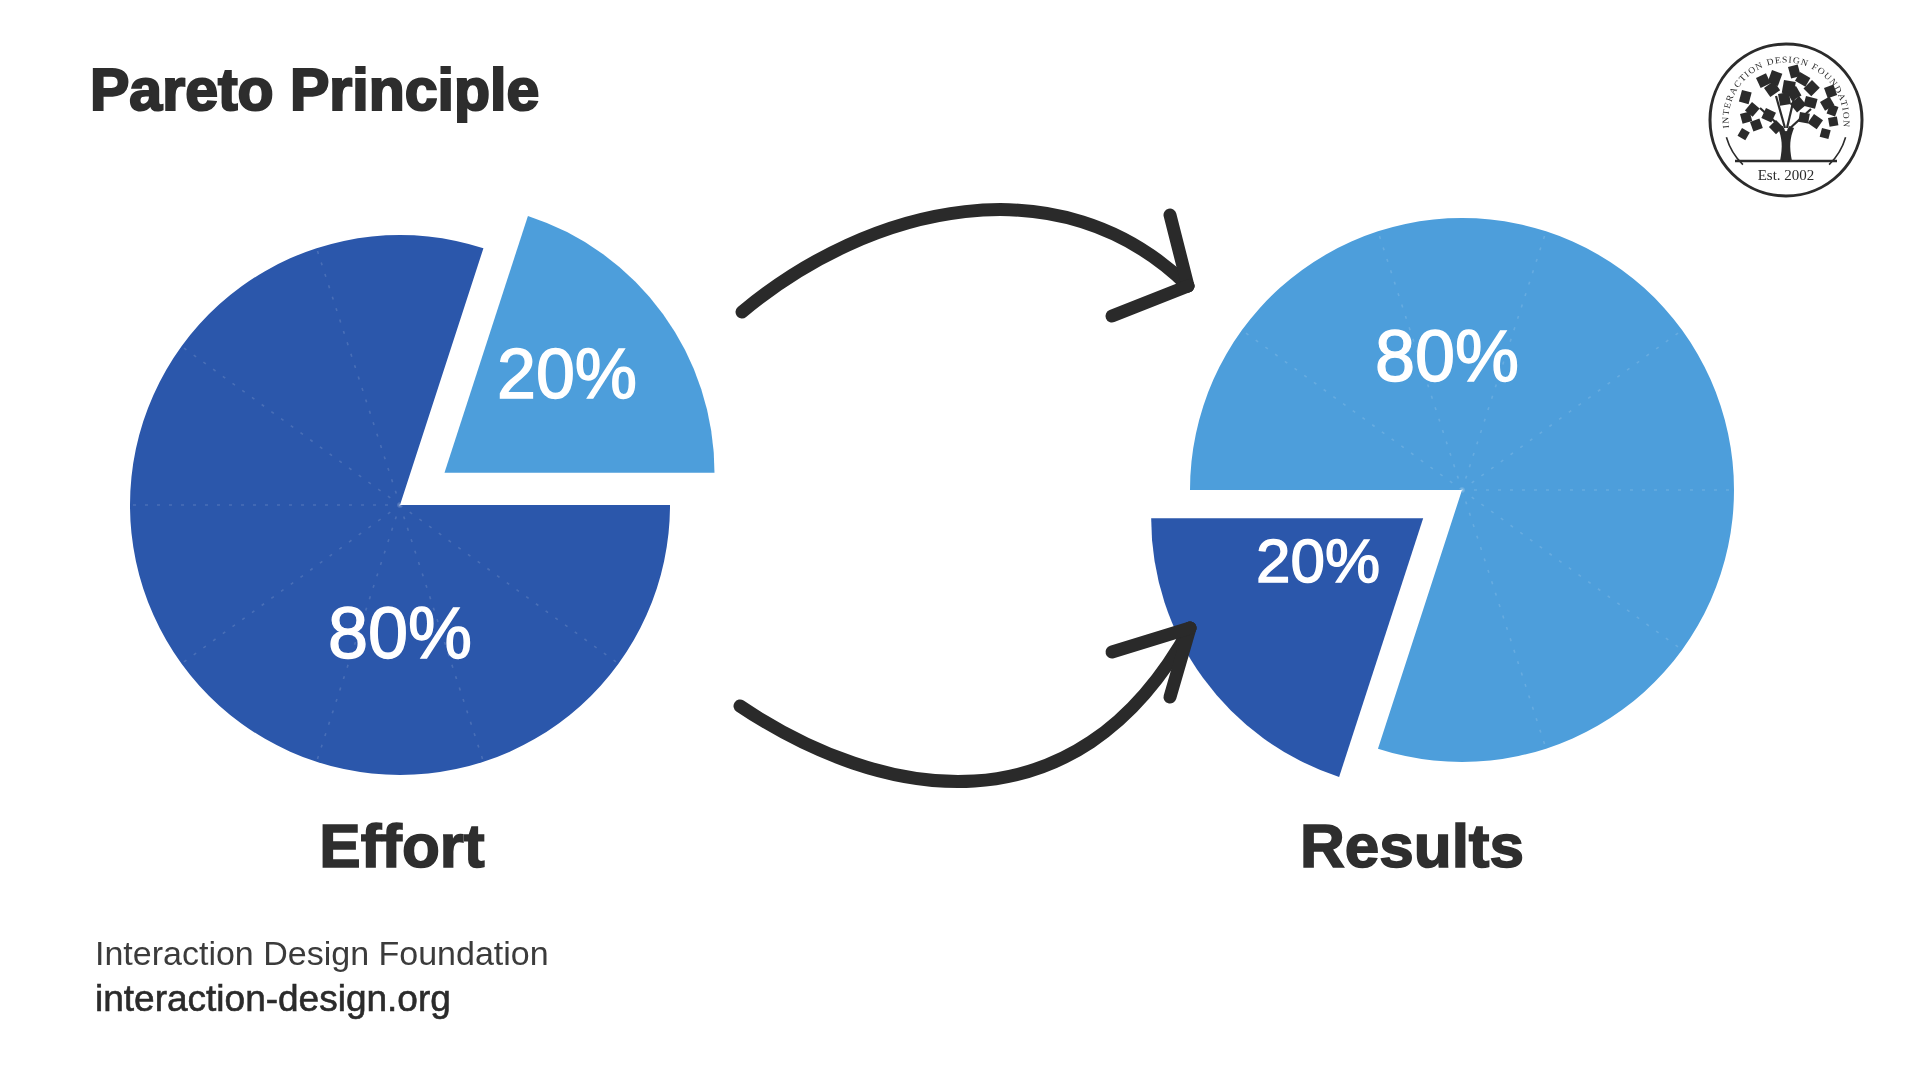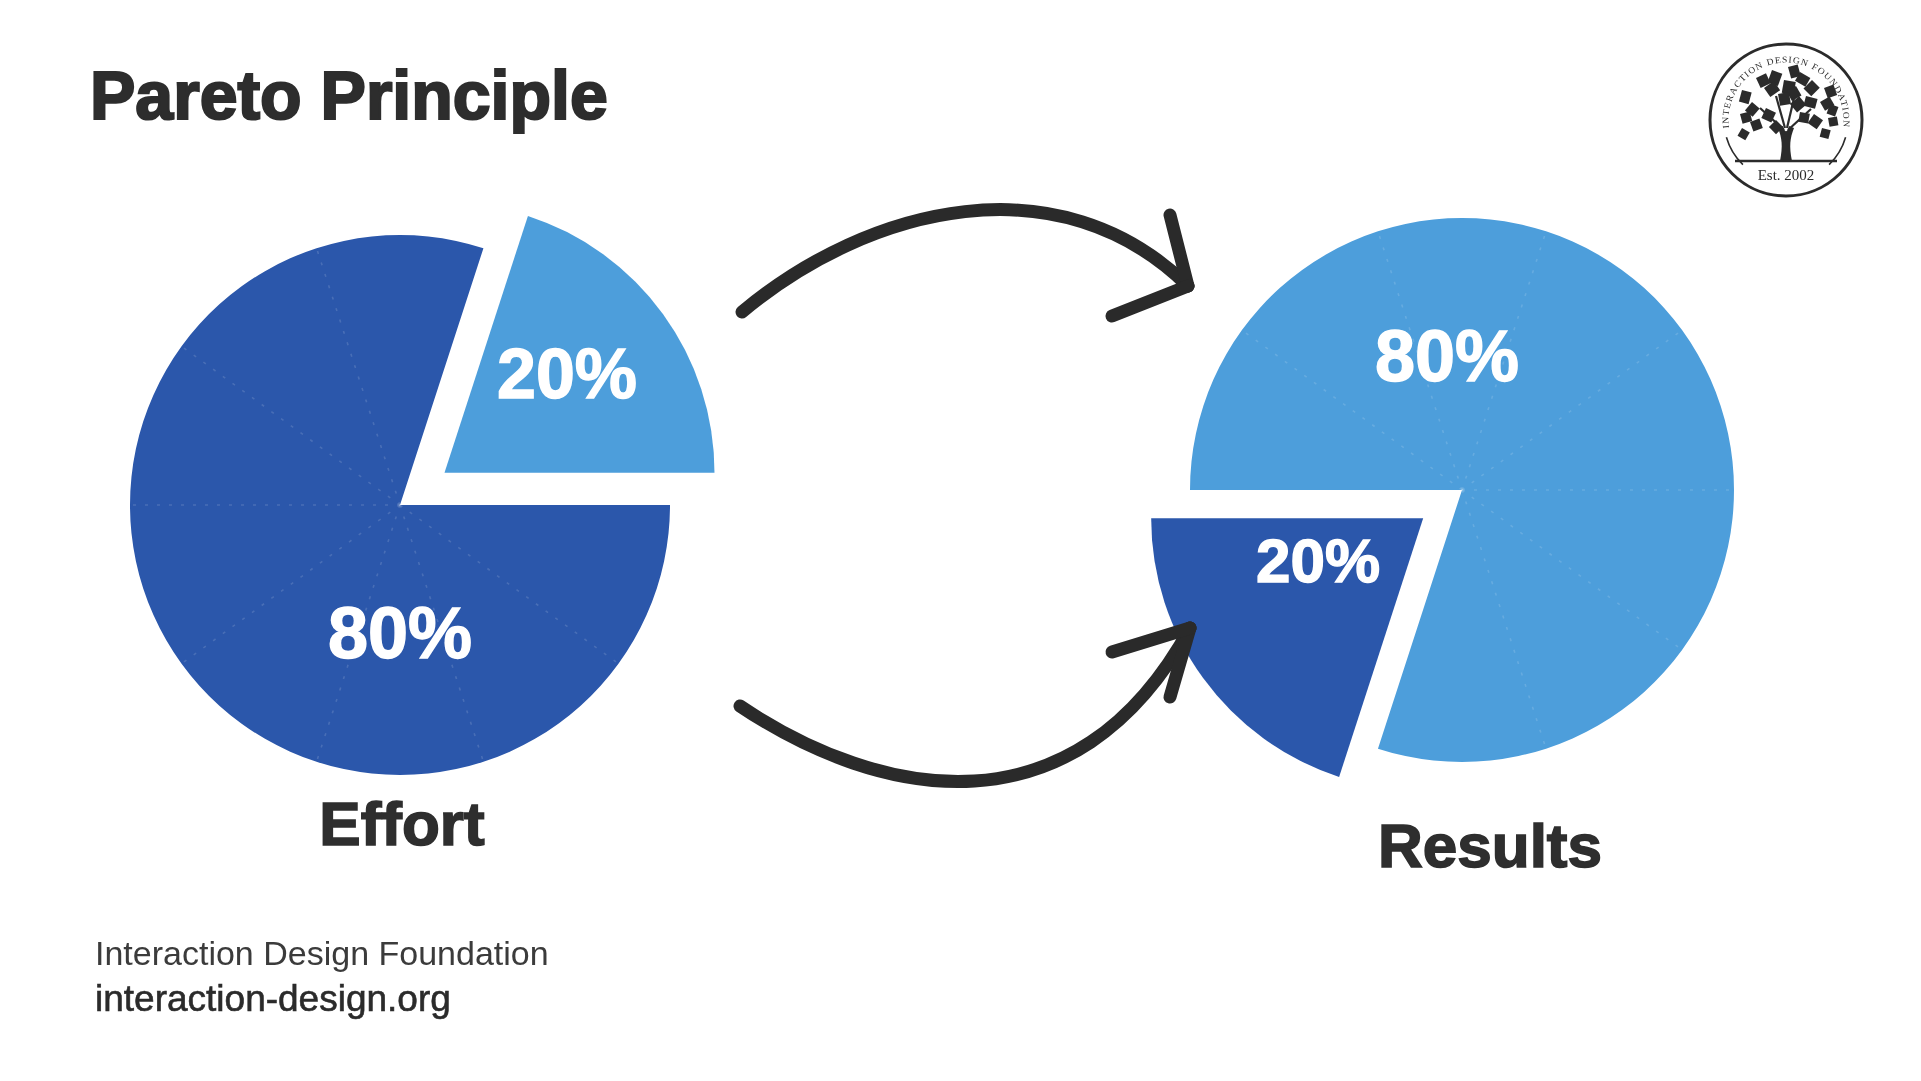--- a/index.html
+++ b/index.html
@@ -1,21 +1,21 @@
 <!DOCTYPE html>
 <html><head>
 <meta charset="utf-8">
 <style>
   html,body{margin:0;padding:0;background:#e8e8e8;}
   .canvas{position:relative;width:1921px;height:1081px;background:#ffffff;overflow:hidden;
           font-family:"Liberation Sans",sans-serif;}
   #scene{position:absolute;left:0;top:0;}
-  .title{position:absolute;left:90px;top:56px;font-size:68px;font-weight:700;
+  .title{position:absolute;left:90px;top:56px;font-size:59px;font-weight:700;
          color:#2d2d2d;-webkit-text-stroke:2.2px #2d2d2d;letter-spacing:0px;white-space:nowrap;}
-  .pct{position:absolute;transform:translate(-50%,-50%);color:#ffffff;font-weight:700;
+  .pct{position:absolute;transform:translate(-50%,-50%);color:#ffffff;font-weight:400;
        -webkit-text-stroke:1.4px #ffffff;white-space:nowrap;}
   .pie-title{position:absolute;transform:translate(-50%,-50%);font-size:62px;font-weight:700;
        color:#2e2e2e;-webkit-text-stroke:1.6px #2e2e2e;white-space:nowrap;}
   .footer{position:absolute;left:95px;top:936px;line-height:1.0;}
   .footer .org{font-size:34px;font-weight:400;color:#3b3b3b;margin:0 0 10px 0;}
   .footer .url{font-size:37px;font-weight:400;color:#2b2b2b;-webkit-text-stroke:0.6px #2b2b2b;margin:0;}
 </style>
 </head>
 <body>
 
@@ -98,22 +98,22 @@
           <rect x="-44" y="8" width="9" height="9" transform="rotate(30 -44 8)"></rect>
         </g>
       </g>
       <line x1="-51" y1="41" x2="51" y2="41" stroke="#2b2b2b" stroke-width="2.4"></line>
       <text x="0" y="60" text-anchor="middle" font-family="Liberation Serif, serif" font-size="15" fill="#2b2b2b">Est. 2002</text>
     </g>
   </svg>
 
   <div class="title">Pareto Principle</div>
 
-  <div class="pie-title" style="left:402px;top:823px;">Effort</div>
-  <div class="pie-title" style="left:1490px;top:845px;">Results</div>
+  <div class="pie-title" style="left:402px;top:845px;">Effort</div>
+  <div class="pie-title" style="left:1412px;top:845px;">Results</div>
 
   <div id="sliceLabels">
       <div class="pct" style="left: 400px; top: 633px; font-size: 72px;">80%</div>
       <div class="pct" style="left: 567px; top: 374px; font-size: 70px;">20%</div>
       <div class="pct" style="left: 1447px; top: 356px; font-size: 72px;">80%</div>
       <div class="pct" style="left: 1318px; top: 560px; font-size: 62px;">20%</div>
     </div>
 
   <div class="footer">
     <p class="org">Interaction Design Foundation</p>

